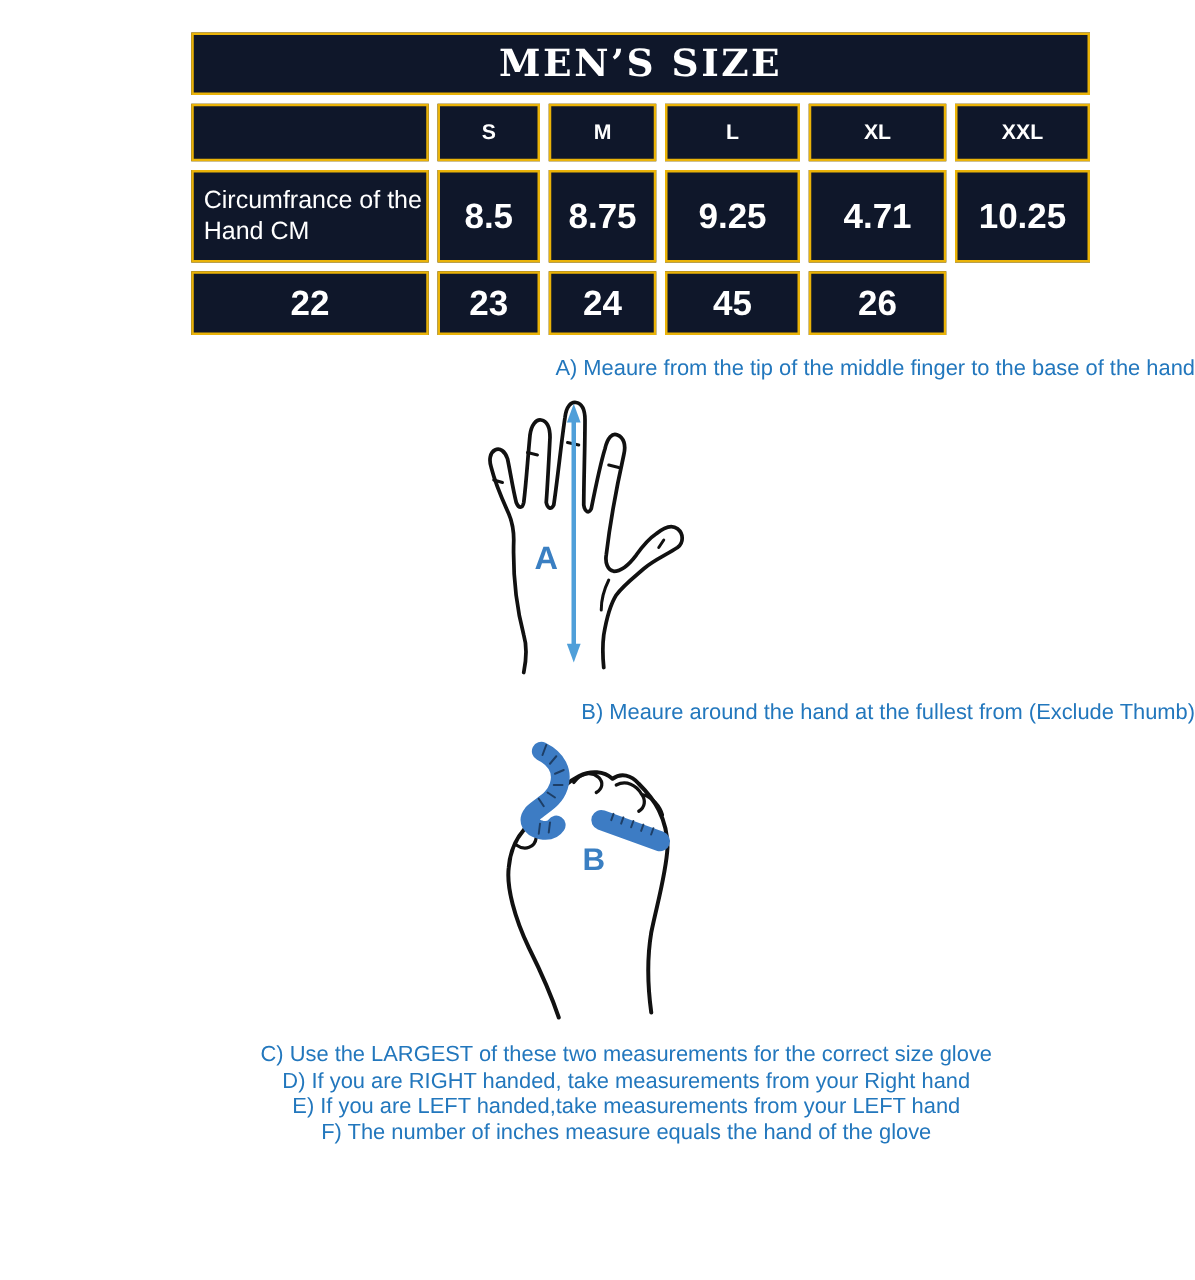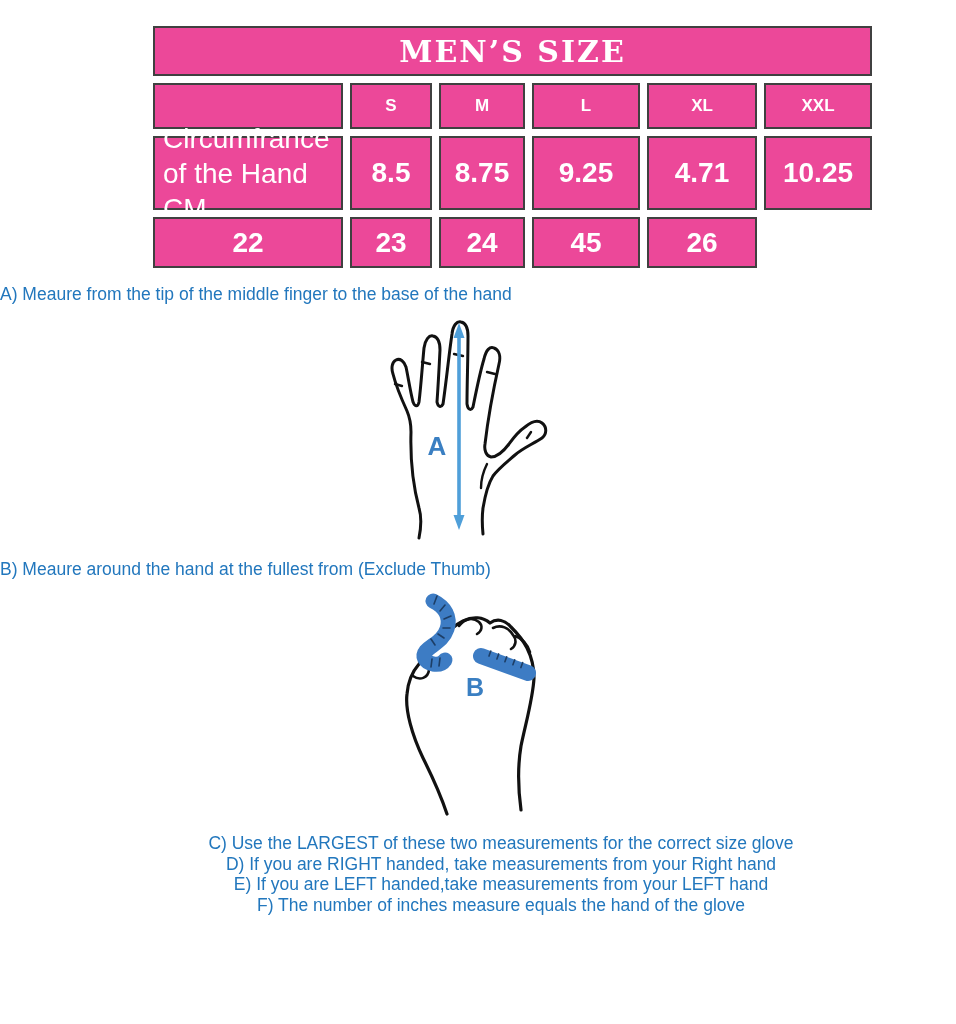--- a/index.html
+++ b/index.html
@@ -5,32 +5,32 @@
   html,body{margin:0;padding:0;background:#ffffff;}
   #page{position:relative;width:956px;height:1024px;background:#ffffff;overflow:hidden;
         font-family:"Liberation Sans",sans-serif;}
 
   
   .size-table{position:absolute;left:153px;top:26px;width:719px;
     display:grid;
     grid-template-columns:190px 82px 86px 108px 110px 108px;
     grid-template-rows:50px 46px 74px 51px;
     column-gap:7px;row-gap:7px;}
-  .cell{background:#ec4899;border:2px solid #404040;color:#ffffff;
+  .cell{background:#0f172a;border:2px solid #eab308;color:#ffffff;
         display:flex;align-items:center;justify-content:center;box-sizing:border-box;}
   .cell.header{grid-column:1/-1;font-family:"DejaVu Serif",serif;font-weight:bold;
         font-size:30px;letter-spacing:2px;}
   .cell.size-h{font-weight:bold;font-size:17px;}
-  .cell.row-label{font-size:28px;}
+  .cell.row-label{font-size:20px;}
   .cell.row-label.left{justify-content:flex-start;text-align:left;
         padding-left:8px;line-height:1.25;}
   .cell.value{font-weight:bold;font-size:28px;}
 
   
-  .instr{position:absolute;left:0;width:956px;text-align:left;color:#2277bd;
+  .instr{position:absolute;left:0;width:956px;text-align:right;color:#2277bd;
          font-size:17.5px;}
   .instr-block{position:absolute;left:0;width:956px;text-align:center;color:#2277bd;
          font-size:17.5px;line-height:20.6px;padding-left:23px;}
 
   
   .fig{position:absolute;}
   .fig-label{font-family:"Liberation Sans",sans-serif;font-weight:bold;
              fill:#3a7fc2;}
 </style>
 </head>

